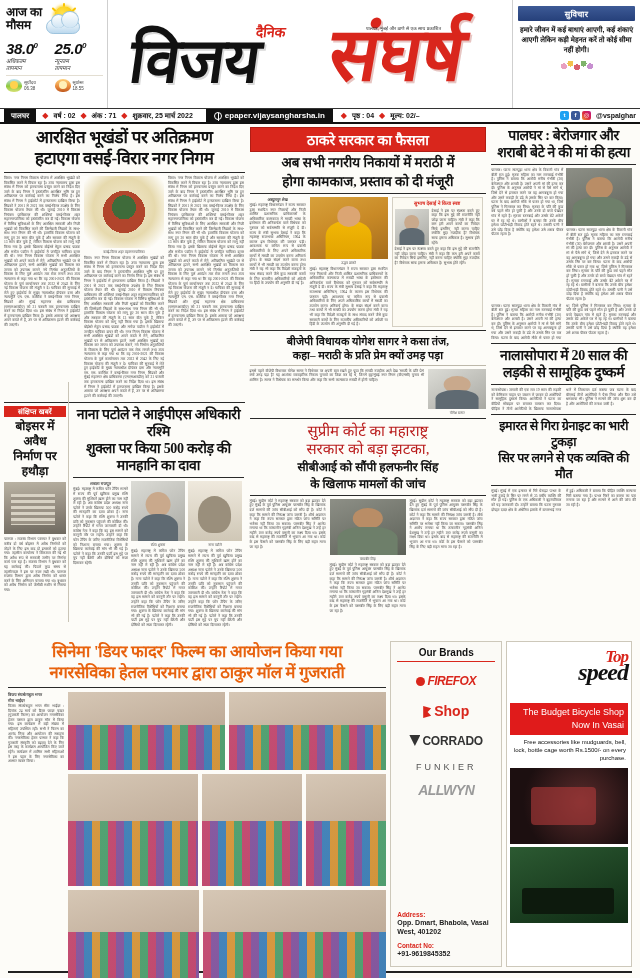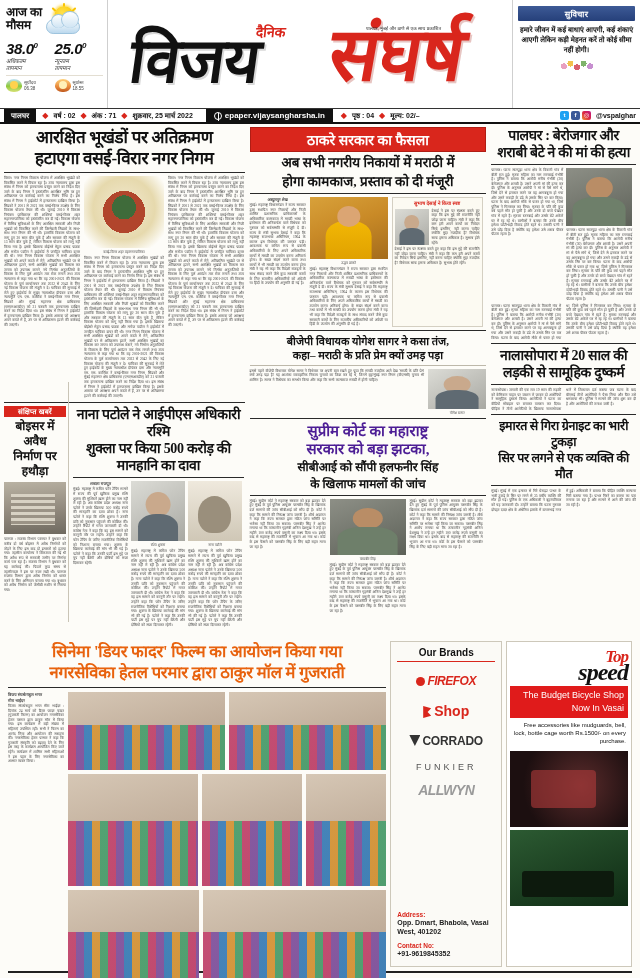--- a/index.html
+++ b/index.html
@@ -191,21 +191,21 @@
   .hl-red-band {
     background:#d9261c; color:#fff; font-family:"Liberation Serif", serif;
     font-weight:bold; font-size:14px; text-align:center; padding:2px 0;
     border:1px solid #b01d14; letter-spacing:0;
   }
   .hl-sub {
     font-family:Liberation Serif, serif; font-weight:bold; color:#111;
     font-size:13.5px; line-height:17px; text-align:center; margin-top:2px;
   }
   .hl-red {
-    font-family:"Liberation Serif", serif; font-weight:bold; color:#4c1d95;
+    font-family:"Liberation Serif", serif; font-weight:normal; color:#b91c1c;
     font-size:15px; line-height:18px; text-align:center;
   }
   .hl-sm {
     font-family:"Liberation Serif", serif; font-weight:bold; color:#111;
     font-size:12px; line-height:15px; text-align:center;
   }
   .rule { height:1px; background:#2a2a2a; margin:3px 0; }
   .rule-thin { height:1px; background:#bdb8aa; margin:3px 0; }
 
   
@@ -323,21 +323,21 @@
   .b-allwyn { color:#9a9a9a; font-weight:bold; font-style:italic; font-size:14px; letter-spacing:-.5px; }
   .addr-lbl { font-size:6.5px; font-weight:bold; color:#d9261c; margin-top:6px; }
   .addr-txt { font-size:7px; font-weight:bold; color:#222; line-height:9px; }
 
   .ts-logo { text-align:right; padding:4px 0 2px; }
   .ts-top { font-family:"Liberation Serif", serif; font-style:italic; font-weight:bold;
     font-size:17px; color:#d9261c; line-height:15px; letter-spacing:-1px; }
   .ts-speed { font-family:"Liberation Serif", serif; font-style:italic; font-weight:bold;
     font-size:24px; color:#111; line-height:17px; letter-spacing:-1px; }
   .ts-band { background:#e01b1b; color:#fff; font-size:9px; line-height:13px;
-    text-align:right; padding:3px 4px; margin-top:3px; }
+    text-align:right; padding:3px 4px; margin-top:20px; }
   .ts-sub { font-size:6px; color:#111; text-align:right; line-height:8px; padding:3px 2px; }
   .ts-ph { height:76px; margin-top:3px; position:relative; overflow:hidden; }
   .ts-ph1 { background: radial-gradient(circle at 60% 45%, #5a2b2b, #1c0f10 70%); }
   .ts-ph1:after { content:""; position:absolute; left:18%; top:25%; width:55%; height:50%;
     border-radius:4px; background:#b03a3a; opacity:.6; }
   .ts-ph2 { background: linear-gradient(160deg,#2c5a32,#0f2b14); }
   .ts-ph2:after { content:""; position:absolute; left:10%; bottom:12%; width:78%; height:34%;
     border-radius:3px; background:#0d1a0d; }
 
   .footer-rule { height:2px; background:#222; margin:4px 4px 0; }

